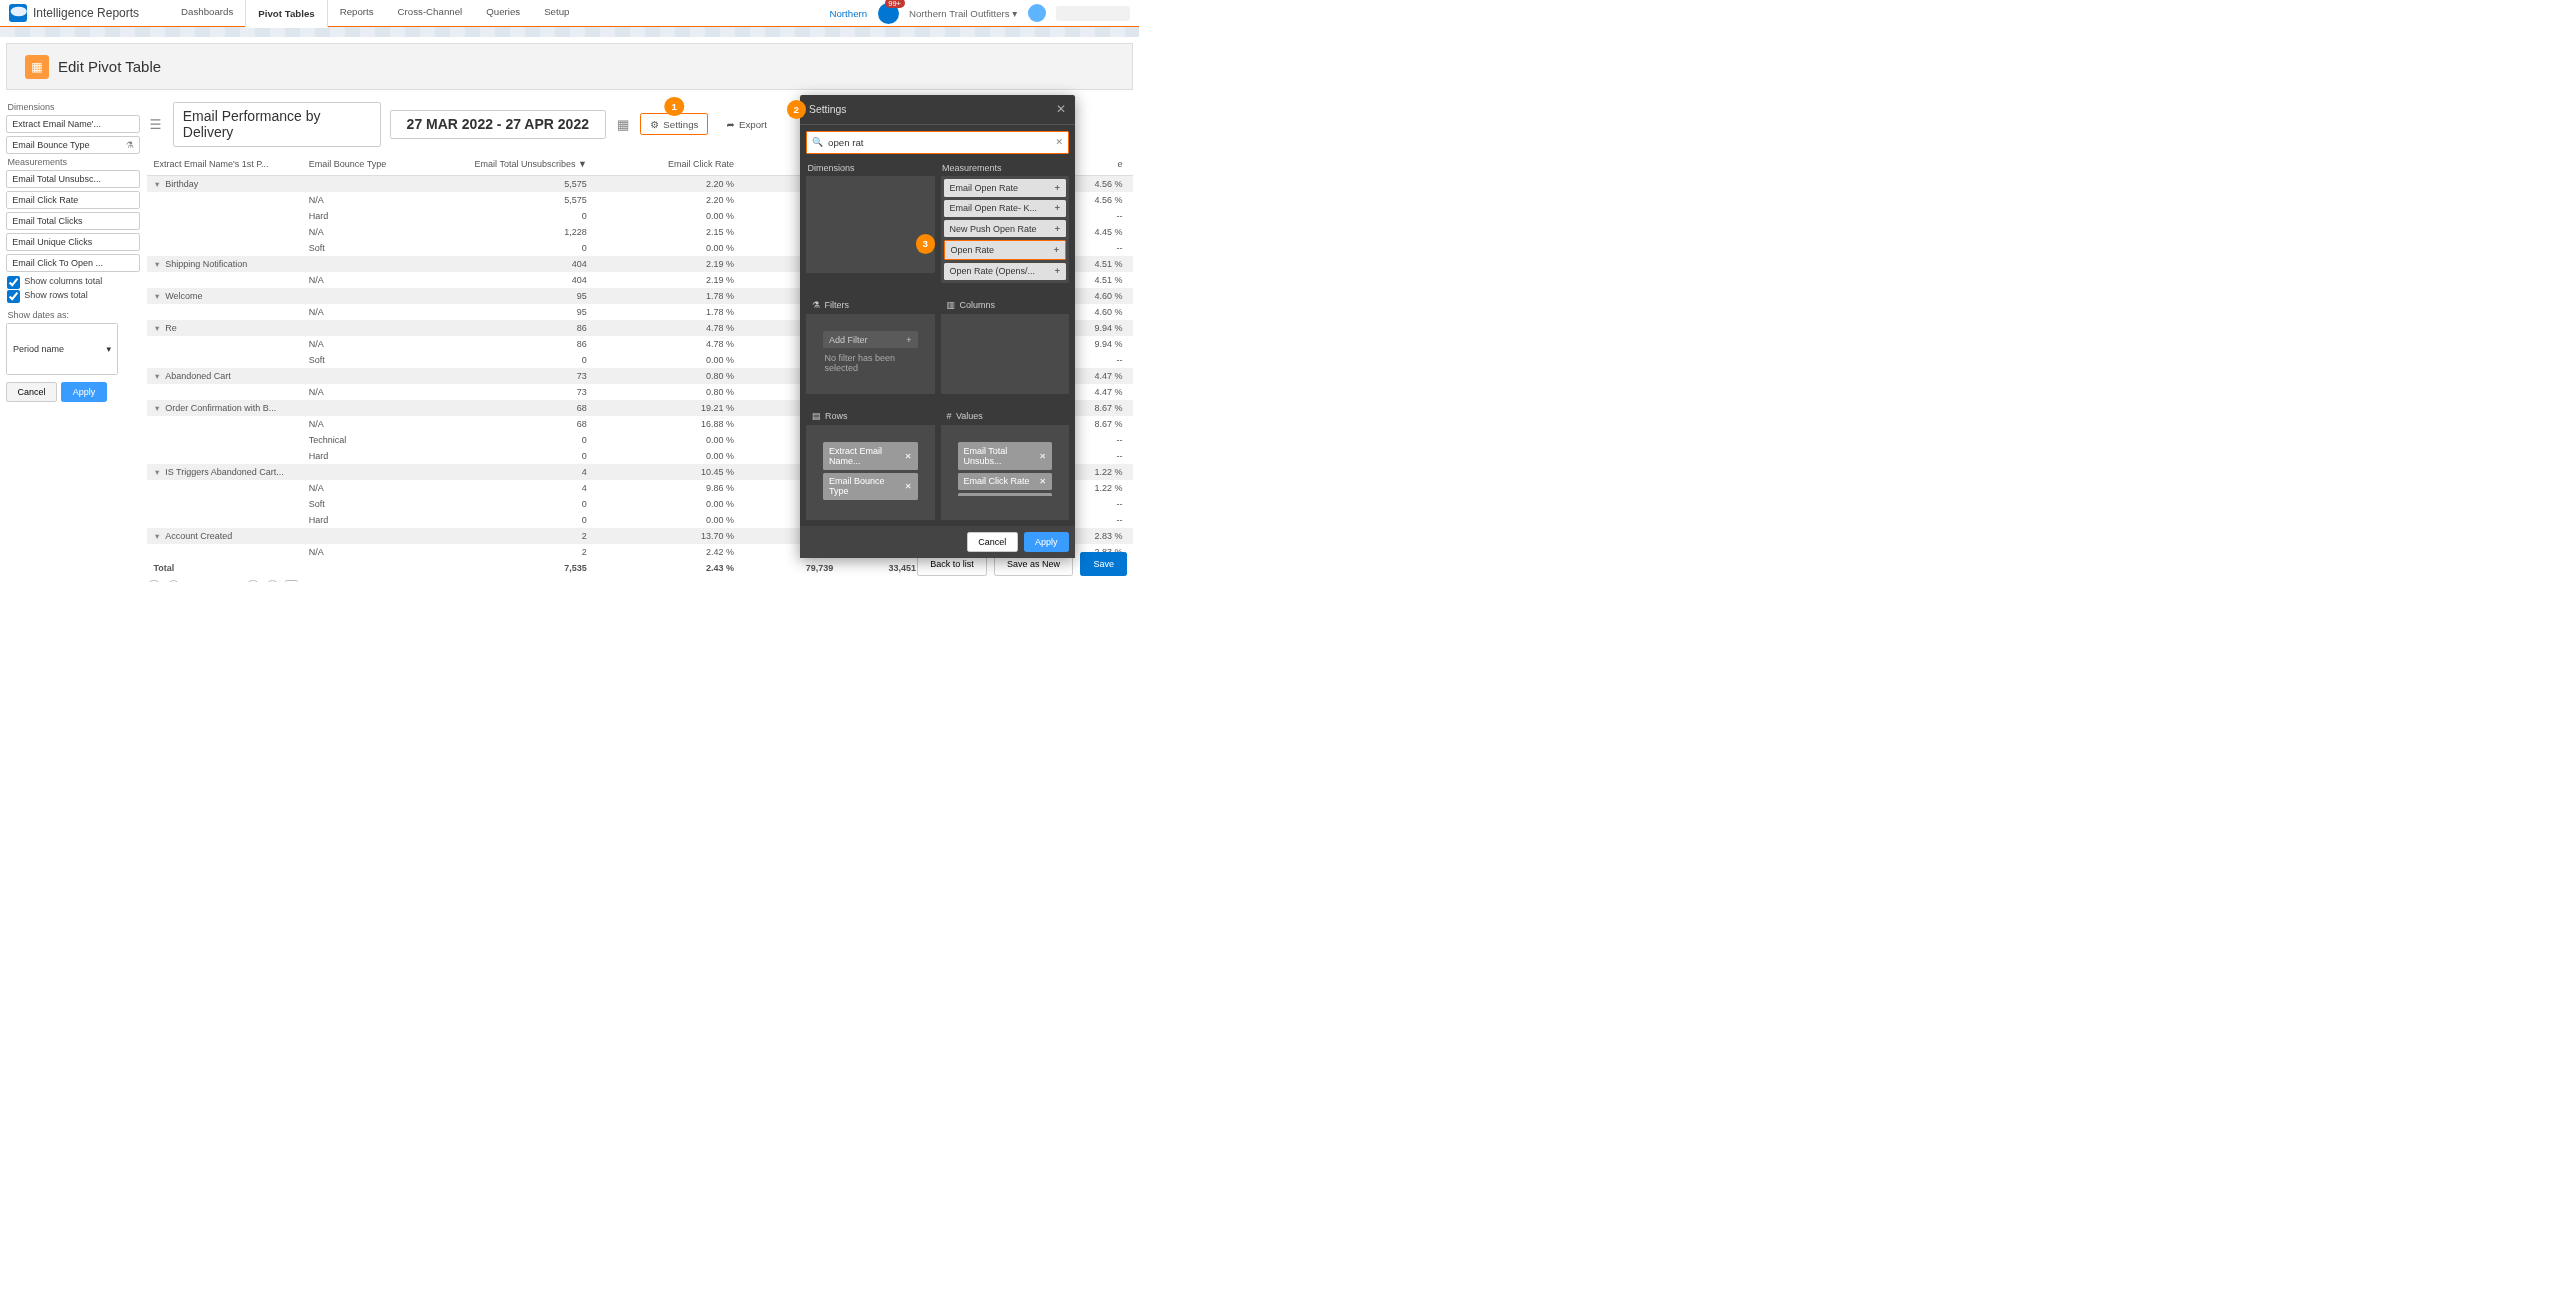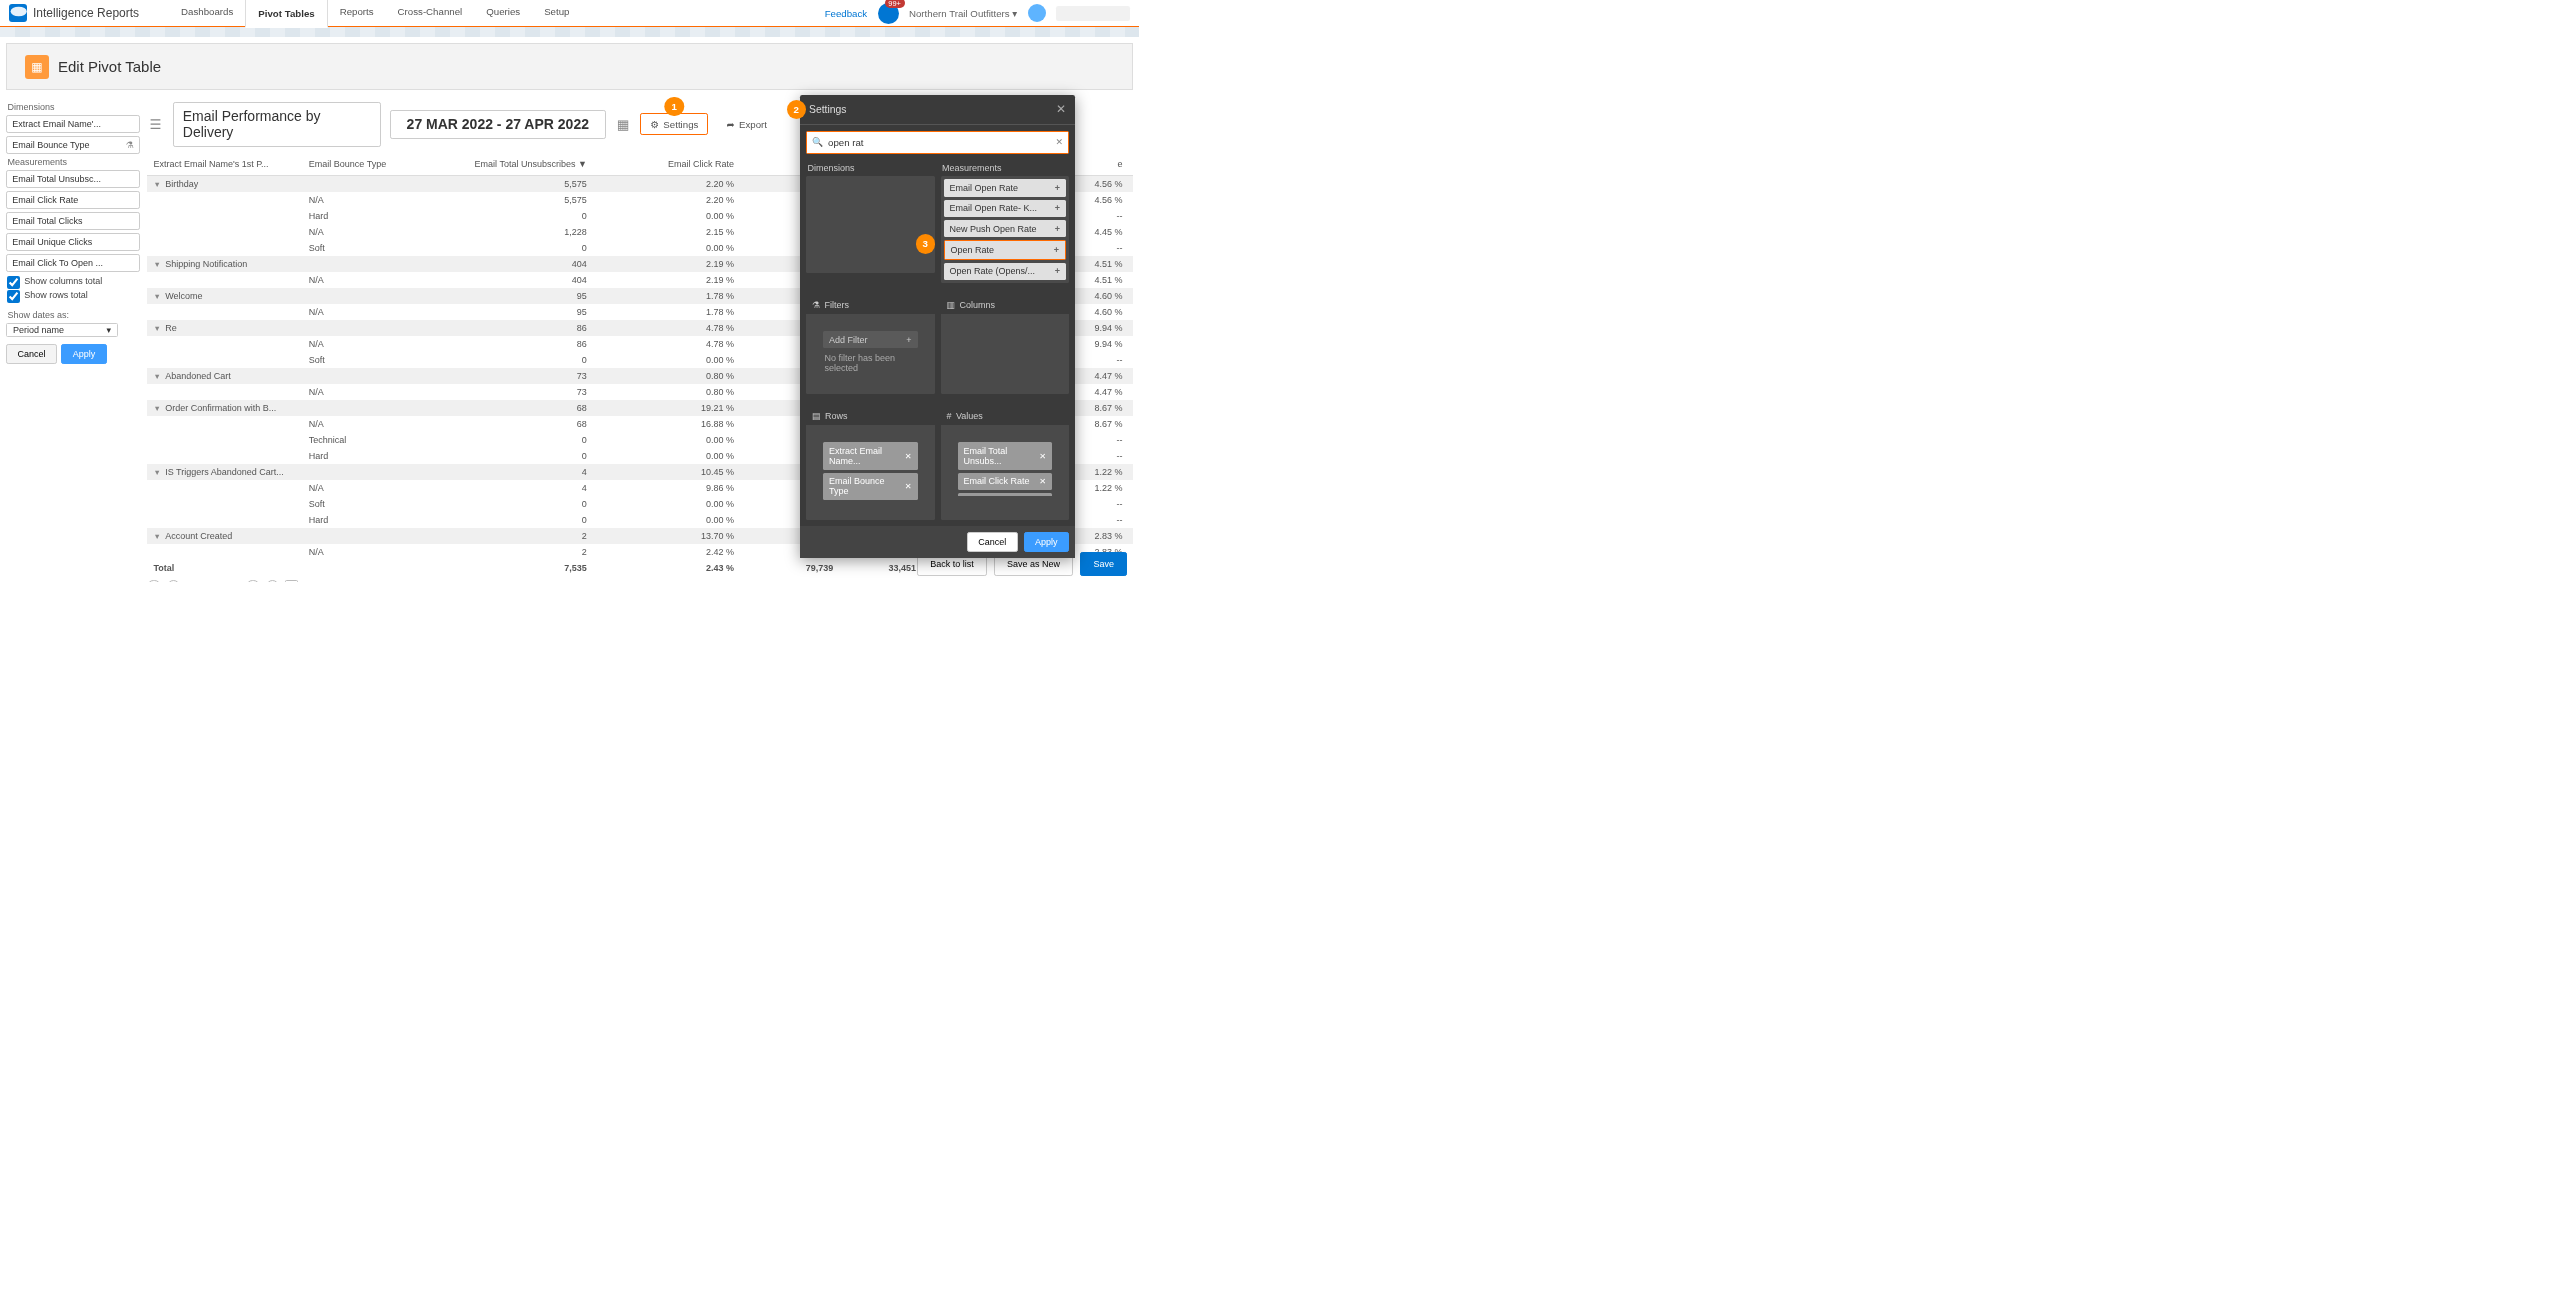--- a/index.html
+++ b/index.html
@@ -21,21 +21,21 @@
 .page-head{display:flex;align-items:center;gap:9px;padding:10.4px 18px;background:#f3f3f3;border:0.7px solid #ddd;margin:6px}
 .page-icon{width:24px;height:24px;background:#ff9a3c;border-radius:3px;display:flex;align-items:center;justify-content:center;color:#fff;font-size:12px}
 .page-title{font-size:15px;color:#333}
 .body-wrap{display:flex;gap:0;padding:0 6px}
 .left-panel{width:134px;padding:3px 0}
 .lp-label{font-size:9px;color:#666;margin:3px 1.5px}
 .lp-pill{background:#fff;border:0.7px solid #ccc;border-radius:2.2px;padding:3px 5.2px;font-size:9px;color:#333;margin-bottom:3px;white-space:nowrap;overflow:hidden;text-overflow:ellipsis;display:flex;align-items:center}
 .lp-pill .f-ico{margin-left:auto;color:#888}
 .chk{display:flex;align-items:flex-start;gap:4.5px;font-size:9px;color:#444;padding:0.7px}
 .chk input{accent-color:#0176d3}
-.select{display:flex;align-items:center;justify-content:space-between;border:0.7px solid #ccc;border-radius:1.5px;padding:1px 6px;width:112px;background:#fff;font-size:9px}
+.select{display:flex;align-items:center;justify-content:space-between;border:0.7px solid #ccc;border-radius:1.5px;padding:20px 6px;width:112px;background:#fff;font-size:9px}
 .btns{display:flex;gap:4.5px;margin-top:7.4px}
 .btn{padding:3.7px 10.4px;font-size:9px;border:0.7px solid #ccc;border-radius:2.2px;background:#f4f4f4;cursor:pointer}
 .btn.primary{background:#3b9cff;color:#fff;border-color:#3b9cff}
 .btn.primary2{background:#0176d3;color:#fff;border-color:#0176d3}
 .main{flex:1;position:relative;margin-left:7.4px}
 .toolbar{display:flex;align-items:center;gap:9px;padding:6px 0}
 .tb-icon{color:#888;font-size:13.4px;width:16.4px;text-align:center}
 .tb-field{border:0.7px solid #ccc;border-radius:2.2px;padding:5.2px 9px;font-size:14px;background:#fff}
 .tb-name{width:208px}
 .tb-date{width:216px;text-align:center;font-weight:600}
@@ -95,21 +95,21 @@
   <div class="app-title">Intelligence Reports</div>
   <div class="tabs">
     <div class="tab">Dashboards</div>
     <div class="tab active">Pivot Tables</div>
     <div class="tab">Reports</div>
     <div class="tab">Cross-Channel</div>
     <div class="tab">Queries</div>
     <div class="tab">Setup</div>
   </div>
   <div class="topbar-right">
-    <a class="feedback">Feedback</a>
+    <a class="feedback">Northern</a>
     <div class="notif">
         <span class="notif-badge">99+</span>
       </div>
     <div class="org"><span>Northern Trail Outfitters</span> ▾</div>
     <div class="avatar"></div>
     <div class="search-top"></div>
   </div>
 </div>
 <div class="topo"></div>
 

